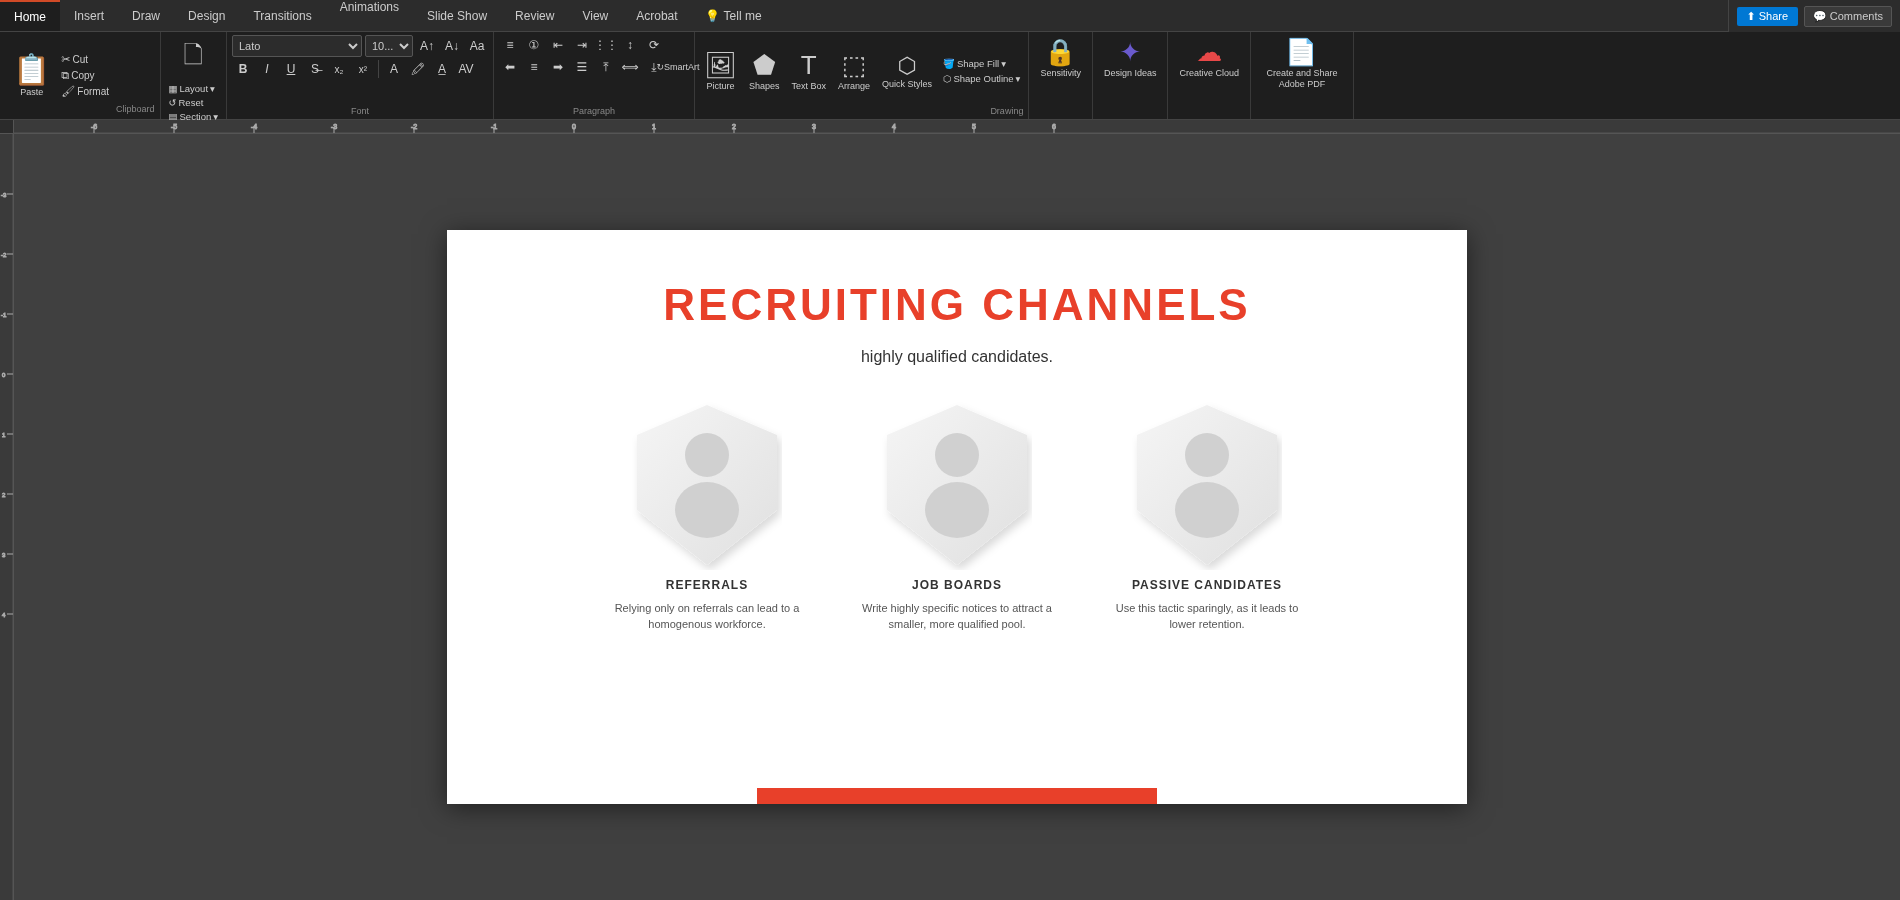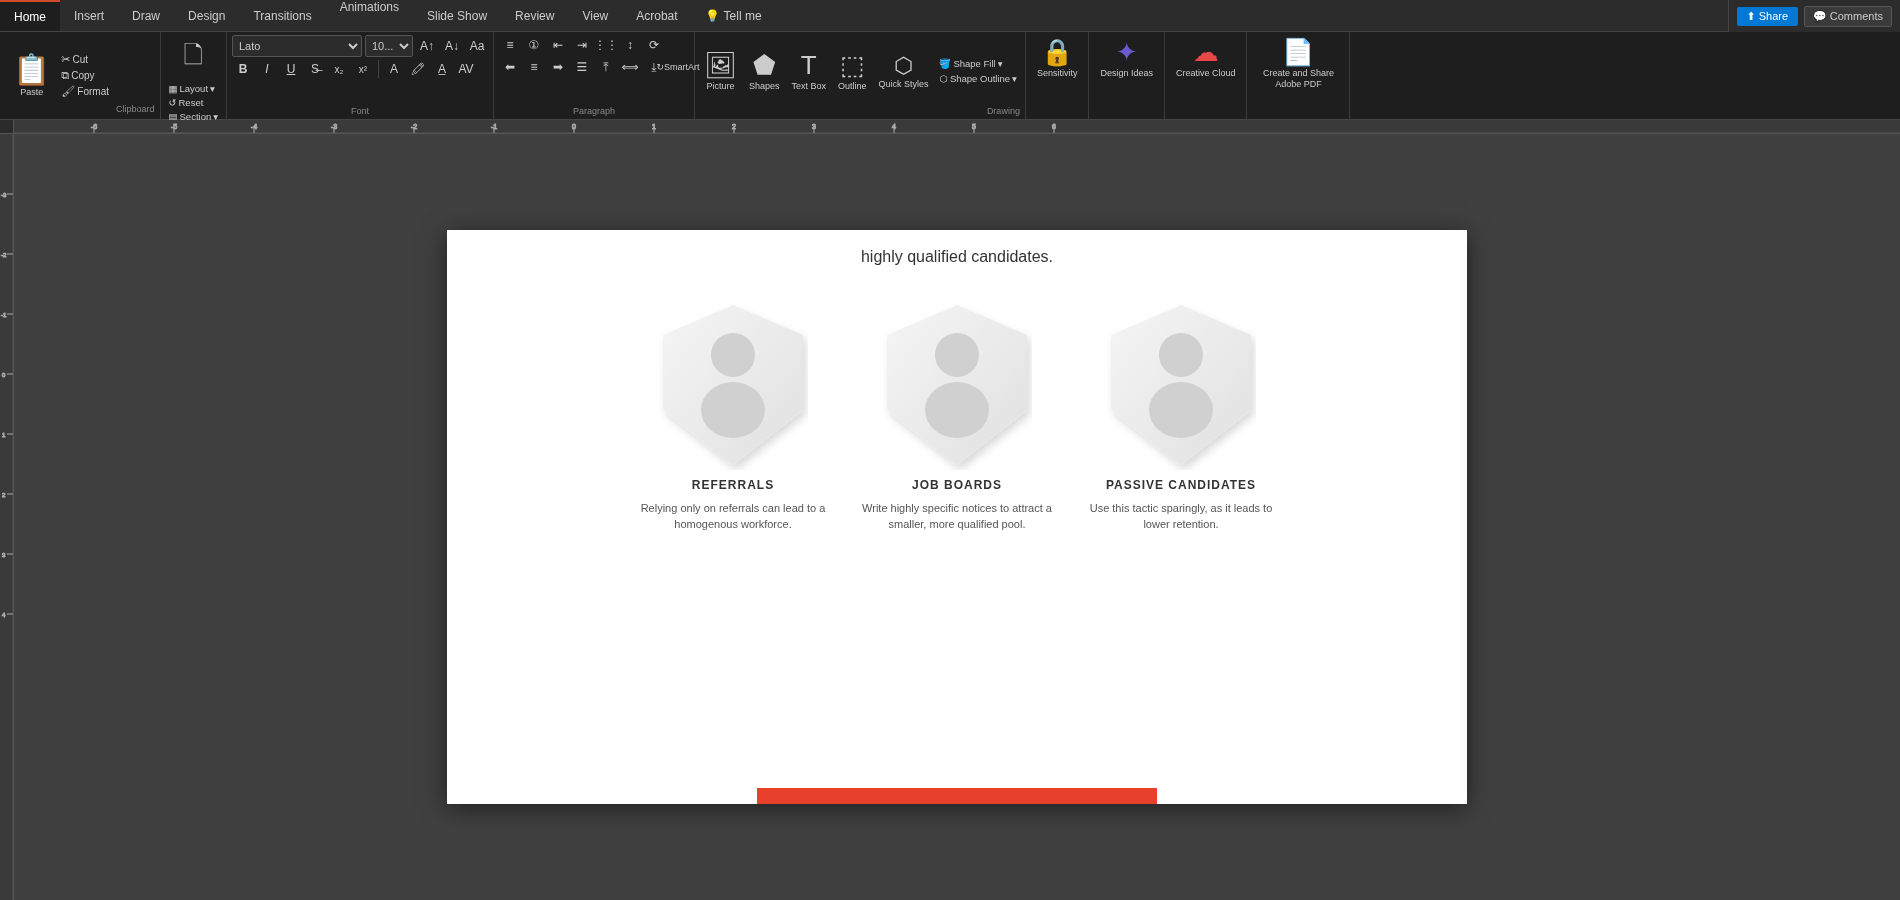--- a/index.html
+++ b/index.html
@@ -179,21 +179,21 @@
         <div style="display:flex;flex-direction:column;align-items:center;cursor:pointer;color:#ccc;padding:2px 4px;">
           <span style="font-size:26px;">⬟</span>
           <span style="font-size:9px;">Shapes</span>
         </div>
         <div style="display:flex;flex-direction:column;align-items:center;cursor:pointer;color:#ccc;padding:2px 4px;">
           <span style="font-size:26px;">T</span>
           <span style="font-size:9px;">Text Box</span>
         </div>
         <div style="display:flex;flex-direction:column;align-items:center;cursor:pointer;color:#ccc;padding:2px 4px;">
           <span style="font-size:26px;">⬚</span>
-          <span style="font-size:9px;">Outline</span>
+          <span style="font-size:9px;">Arrange</span>
         </div>
         <div style="display:flex;flex-direction:column;gap:1px;justify-content:center;">
           <div style="display:flex;flex-direction:column;align-items:center;cursor:pointer;color:#ccc;padding:2px 4px;">
             <span style="font-size:22px;">⬡</span>
             <span style="font-size:9px;">Quick Styles</span>
           </div>
         </div>
         <div style="display:flex;flex-direction:column;gap:2px;justify-content:center;">
           <div class="rb-s" style="font-size:9.5px;">
             <span>🪣</span>
@@ -302,26 +302,27 @@
           <line x1="7" y1="480" x2="13" y2="480"></line>
             <text x="2" y="483" font-size="6">4</text>
         </g>
       </svg>
     </div>
 
     <div style="flex:1;display:flex;align-items:center;justify-content:center;overflow:hidden;">
 
       <div style="background:#fff;width:1020px;height:574px;position:relative;box-shadow:0 4px 24px rgba(0,0,0,0.5);">
 
+        <div style="text-align:center;color:#e8402a;font-size:44px;font-weight:800;letter-spacing:3px;padding-top:50px;font-family:Arial,sans-serif;text-transform:uppercase;">RECRUITING CHANNELS</div>
 
         <div style="text-align:center;color:#333;font-size:16px;line-height:1.6;margin-top:14px;">
           <div>highly qualified candidates.</div>
         </div>
 
-        <div style="display:flex;justify-content:center;gap:24px;margin-top:30px;padding:0 50px;">
+        <div style="display:flex;justify-content:center;gap:50px;margin-top:30px;padding:0 50px;">
 
           <div style="display:flex;flex-direction:column;align-items:center;width:200px;">
             <div style="width:150px;height:170px;position:relative;">
               
               <svg width="150" height="170" viewBox="0 0 150 170">
                 <defs>
                   <linearGradient id="g1" x1="0%" y1="0%" x2="100%" y2="100%">
                     <stop offset="0%" style="stop-color:#f5f5f5;stop-opacity:1"></stop>
                     <stop offset="100%" style="stop-color:#e0e0e0;stop-opacity:1"></stop>
                   </linearGradient>

